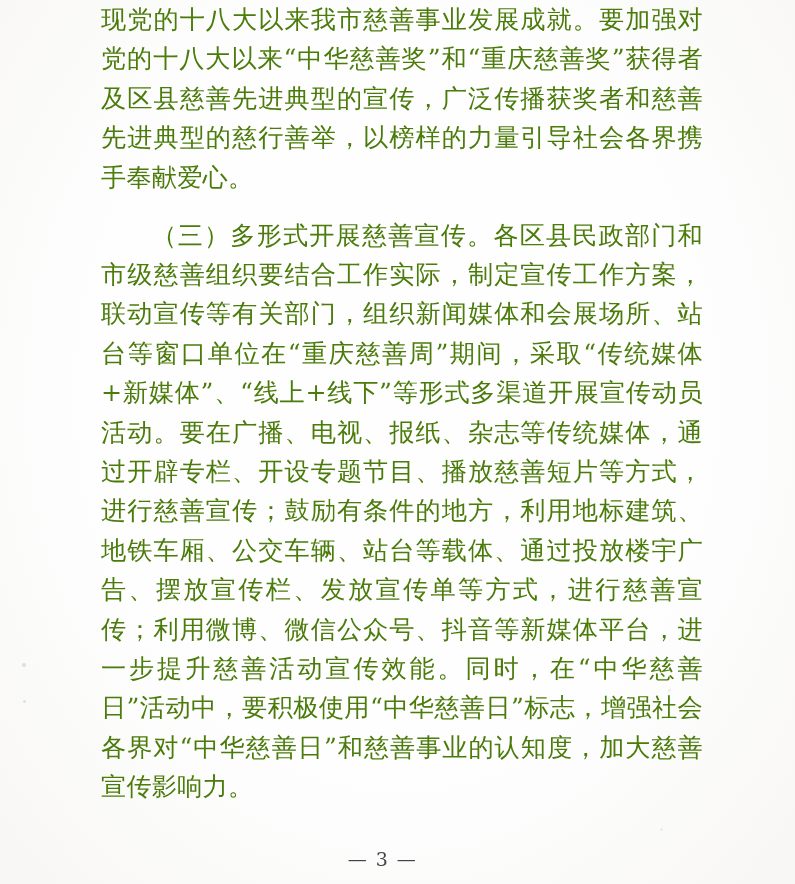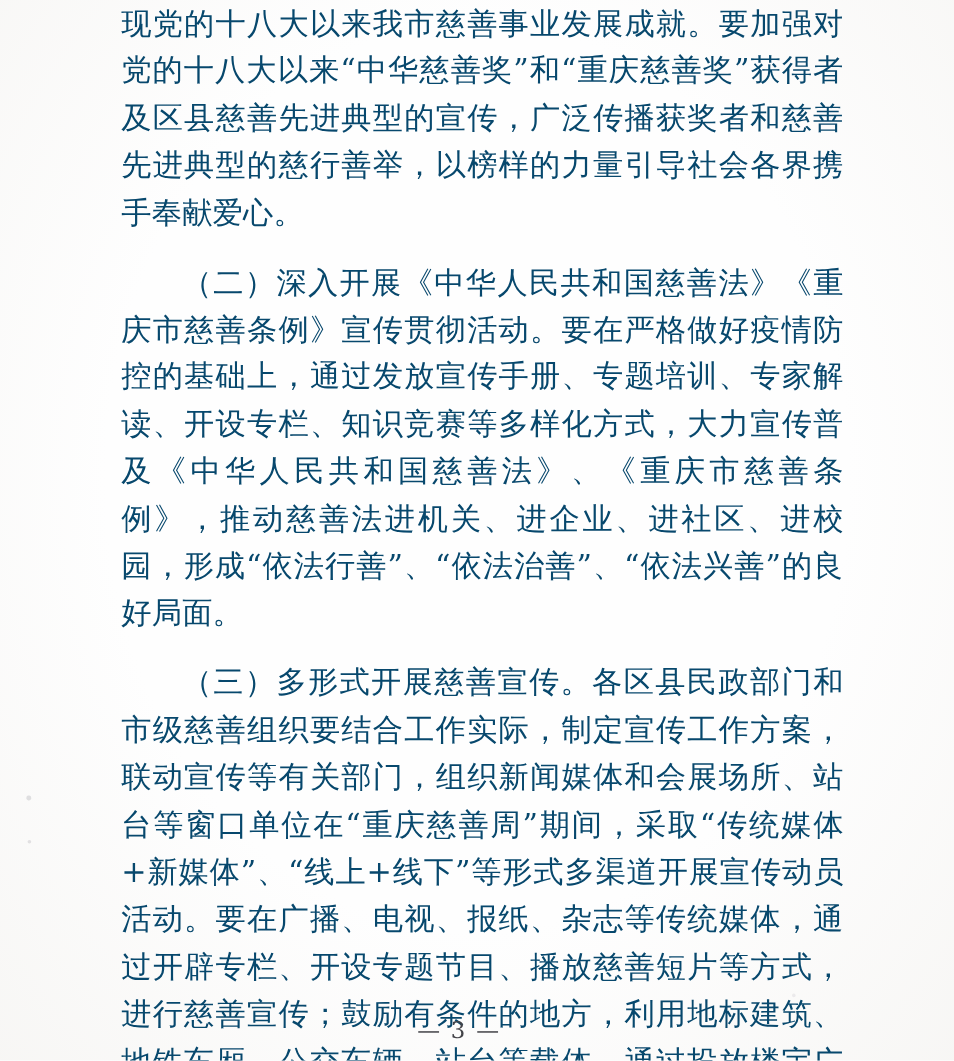--- a/index.html
+++ b/index.html
@@ -30,21 +30,21 @@
     position: absolute;
     left: 101px;
     top: 0px;
     width: 602px;
     z-index: 2;
   }
 
   .para {
     font-size: 25.2px;
     line-height: 39.4px;
-    color: #0c4a6e;
+    color: #4d7c0f;
     text-align: justify;
     text-justify: inter-character;
     letter-spacing: 0.2px;
     margin: 0;
     -webkit-font-smoothing: antialiased;
     text-rendering: geometricPrecision;
   }
   .para.indent {
     text-indent: 2em;
   }
@@ -97,21 +97,20 @@
   <span class="speckle s2"></span>
   <span class="speckle s3"></span>
   <span class="speckle s4"></span>
   <span class="speckle s5"></span>
   <span class="speckle s6"></span>
 
   <div id="body-text">
 
     <p class="para">现党的十八大以来我市慈善事业发展成就。要加强对党的十八大以来“中华慈善奖”和“重庆慈善奖”获得者及区县慈善先进典型的宣传，广泛传播获奖者和慈善先进典型的慈行善举，以榜样的力量引导社会各界携手奉献爱心。</p>
 
-    <p class="para indent">（二）深入开展《中华人民共和国慈善法》《重庆市慈善条例》宣传贯彻活动。要在严格做好疫情防控的基础上，通过发放宣传手册、专题培训、专家解读、开设专栏、知识竞赛等多样化方式，大力宣传普及《中华人民共和国慈善法》、《重庆市慈善条例》，推动慈善法进机关、进企业、进社区、进校园，形成“依法行善”、“依法治善”、“依法兴善”的良好局面。</p>
 
     <p class="para indent">（三）多形式开展慈善宣传。各区县民政部门和市级慈善组织要结合工作实际，制定宣传工作方案，联动宣传等有关部门，组织新闻媒体和会展场所、站台等窗口单位在“重庆慈善周”期间，采取“传统媒体+新媒体”、“线上+线下”等形式多渠道开展宣传动员活动。要在广播、电视、报纸、杂志等传统媒体，通过开辟专栏、开设专题节目、播放慈善短片等方式，进行慈善宣传；鼓励有条件的地方，利用地标建筑、地铁车厢、公交车辆、站台等载体、通过投放楼宇广告、摆放宣传栏、发放宣传单等方式，进行慈善宣传；利用微博、微信公众号、抖音等新媒体平台，进一步提升慈善活动宣传效能。同时，在“中华慈善日”活动中，要积极使用“中华慈善日”标志，增强社会各界对“中华慈善日”和慈善事业的认知度，加大慈善宣传影响力。</p>
 
   </div>
 
   <div id="page-number">— 3 —</div>
 
 </div>
 
 </body></html>

